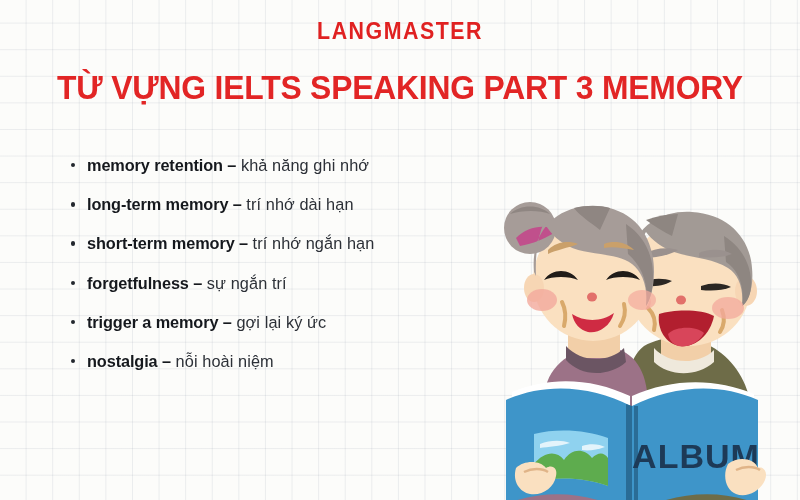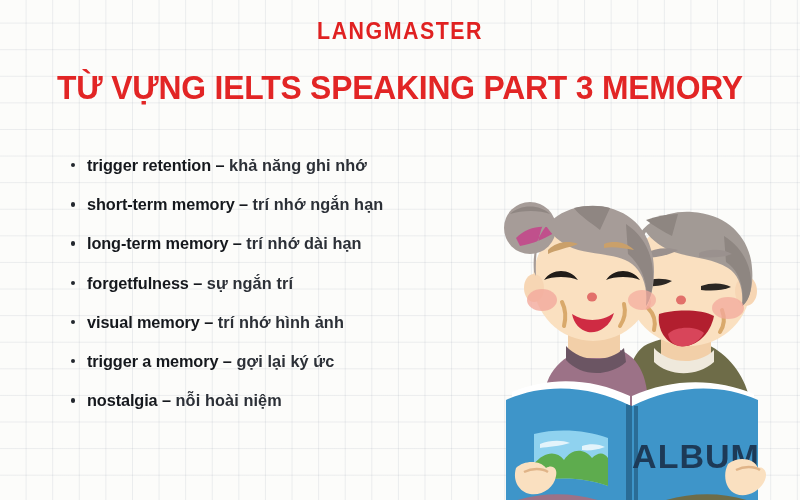--- a/index.html
+++ b/index.html
@@ -82,21 +82,21 @@
     height: 4.4px;
     border-radius: 50%;
     background: #23272e;
   }
   #vocab-list li .term {
     font-weight: 700;
     color: #15181d;
     letter-spacing: -0.1px;
   }
   #vocab-list li .gloss {
-    font-weight: 700;
+    font-weight: 400;
     color: #2c3037;
     letter-spacing: 0.1px;
   }
   
   #illustration {
     position: absolute;
     left: 496px;
     top: 196px;
     width: 290px;
     height: 310px;
@@ -111,33 +111,30 @@
 <body>
 
 <div id="poster">
 
   <div id="brand">LANGMASTER</div>
 
   <div id="title">TỪ VỰNG IELTS SPEAKING PART 3 MEMORY</div>
 
   <ul id="vocab-list">
     <li>
-      <span class="dot"></span><span class="term">trigger retention –</span><span class="gloss"> khả năng ghi nhớ</span>
+      <span class="dot"></span><span class="term">memory retention –</span><span class="gloss"> khả năng ghi nhớ</span>
+    </li>
+    <li>
+      <span class="dot"></span><span class="term">long-term memory –</span><span class="gloss"> trí nhớ dài hạn</span>
     </li>
     <li>
       <span class="dot"></span><span class="term">short-term memory –</span><span class="gloss"> trí nhớ ngắn hạn</span>
     </li>
     <li>
-      <span class="dot"></span><span class="term">long-term memory –</span><span class="gloss"> trí nhớ dài hạn</span>
-    </li>
-    <li>
       <span class="dot"></span><span class="term">forgetfulness –</span><span class="gloss"> sự ngắn trí</span>
-    </li>
-    <li>
-      <span class="dot"></span><span class="term">visual memory –</span><span class="gloss"> trí nhớ hình ảnh</span>
     </li>
     <li>
       <span class="dot"></span><span class="term">trigger a memory –</span><span class="gloss"> gợi lại ký ức</span>
     </li>
     <li>
       <span class="dot"></span><span class="term">nostalgia –</span><span class="gloss"> nỗi hoài niệm</span>
     </li>
   </ul>
 
   <div id="illustration">

